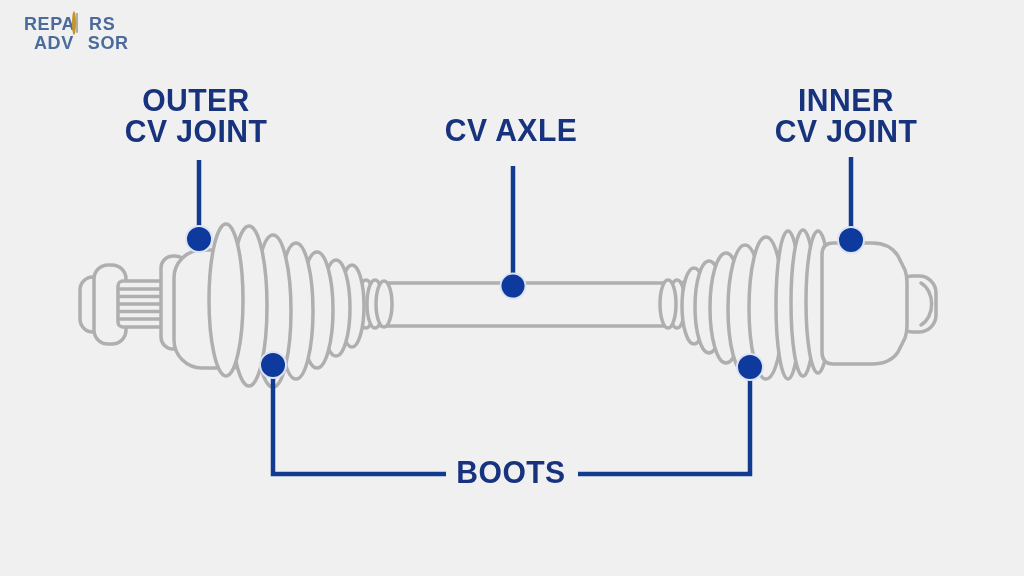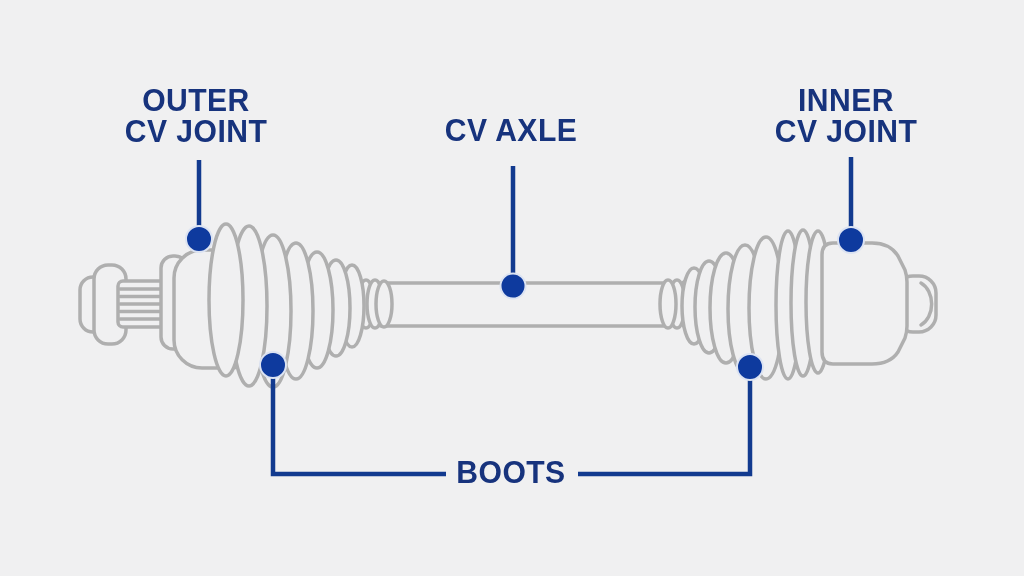--- a/index.html
+++ b/index.html
@@ -114,20 +114,28 @@
 
     <g fill="#0e3a9e" stroke="#dce3f2" stroke-width="2">
       <circle cx="199" cy="239" r="13" fill="#0e3a9e"></circle>
       <circle cx="513" cy="286" r="12.5" fill="#0e3a9e"></circle>
       <circle cx="851" cy="240" r="13" fill="#0e3a9e"></circle>
       <circle cx="273" cy="365" r="13" fill="#0e3a9e"></circle>
       <circle cx="750" cy="367" r="13" fill="#0e3a9e"></circle>
     </g>
   </svg>
 
+  <div class="logo">
+    <span class="logo-row"><span>REPA</span><span class="logo-gap"></span><span>RS</span></span>
+    <span class="logo-row logo-row2"><span>ADV</span><span class="logo-gap"></span><span>SOR</span></span>
+    <span class="screw">
+      <span class="screw-head"></span>
+      <span class="screw-shank"></span>
+    </span>
+  </div>
 
   <div class="part-label label-outer">
     <div>OUTER</div>
     <div>CV JOINT</div>
   </div>
 
   <div class="part-label label-axle">
     <div>CV AXLE</div>
   </div>
 

